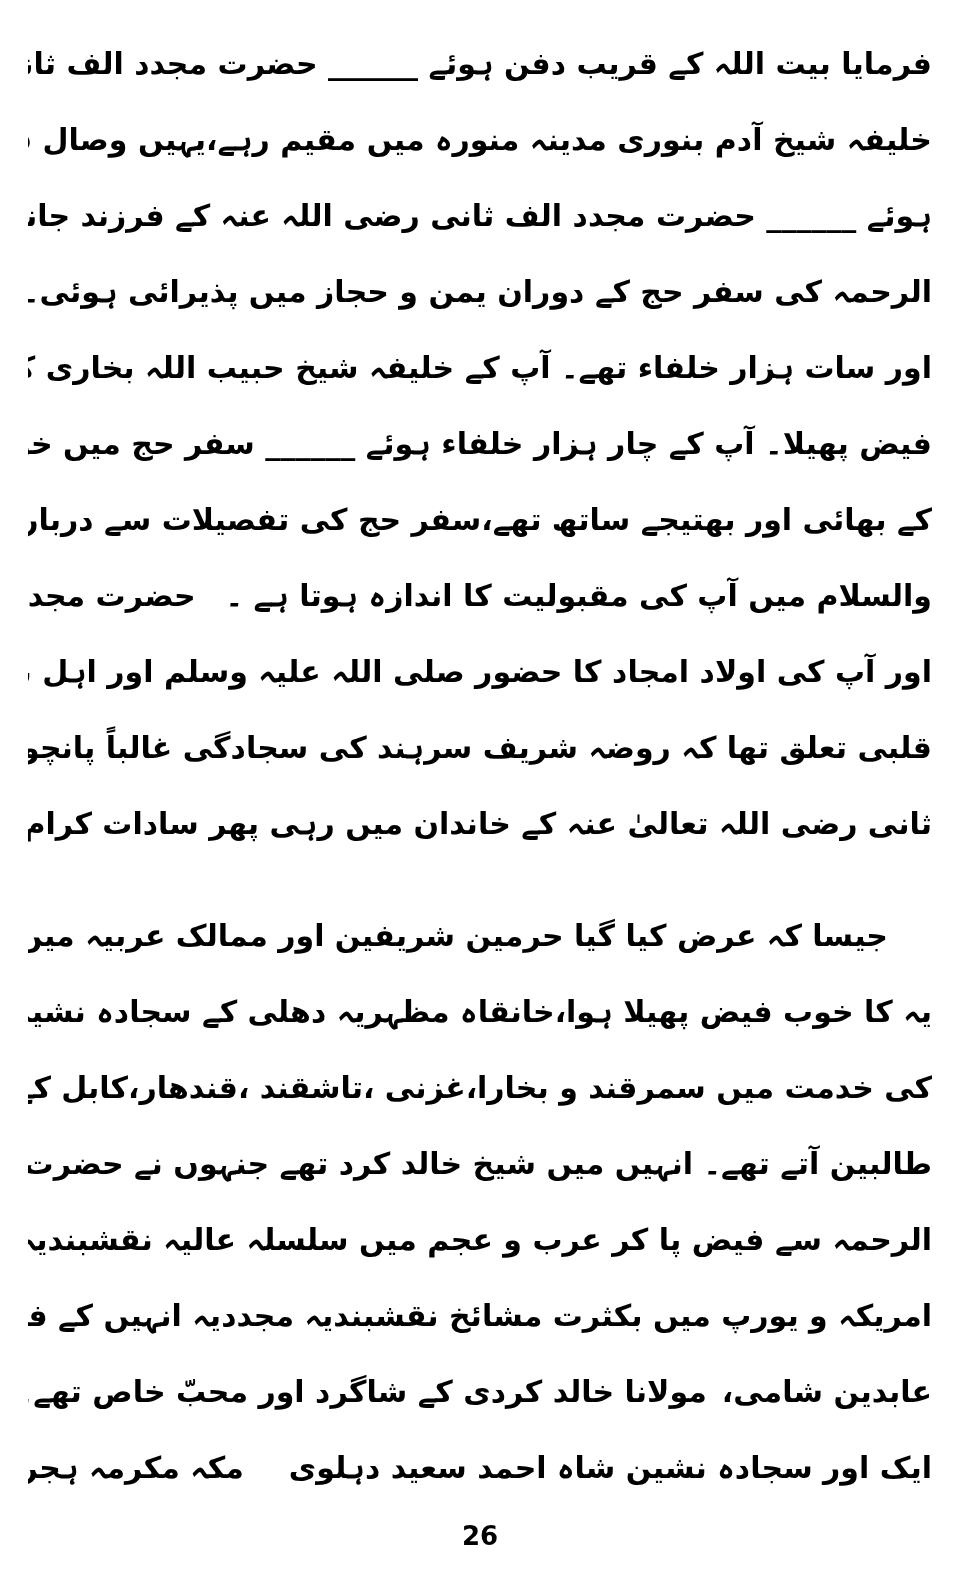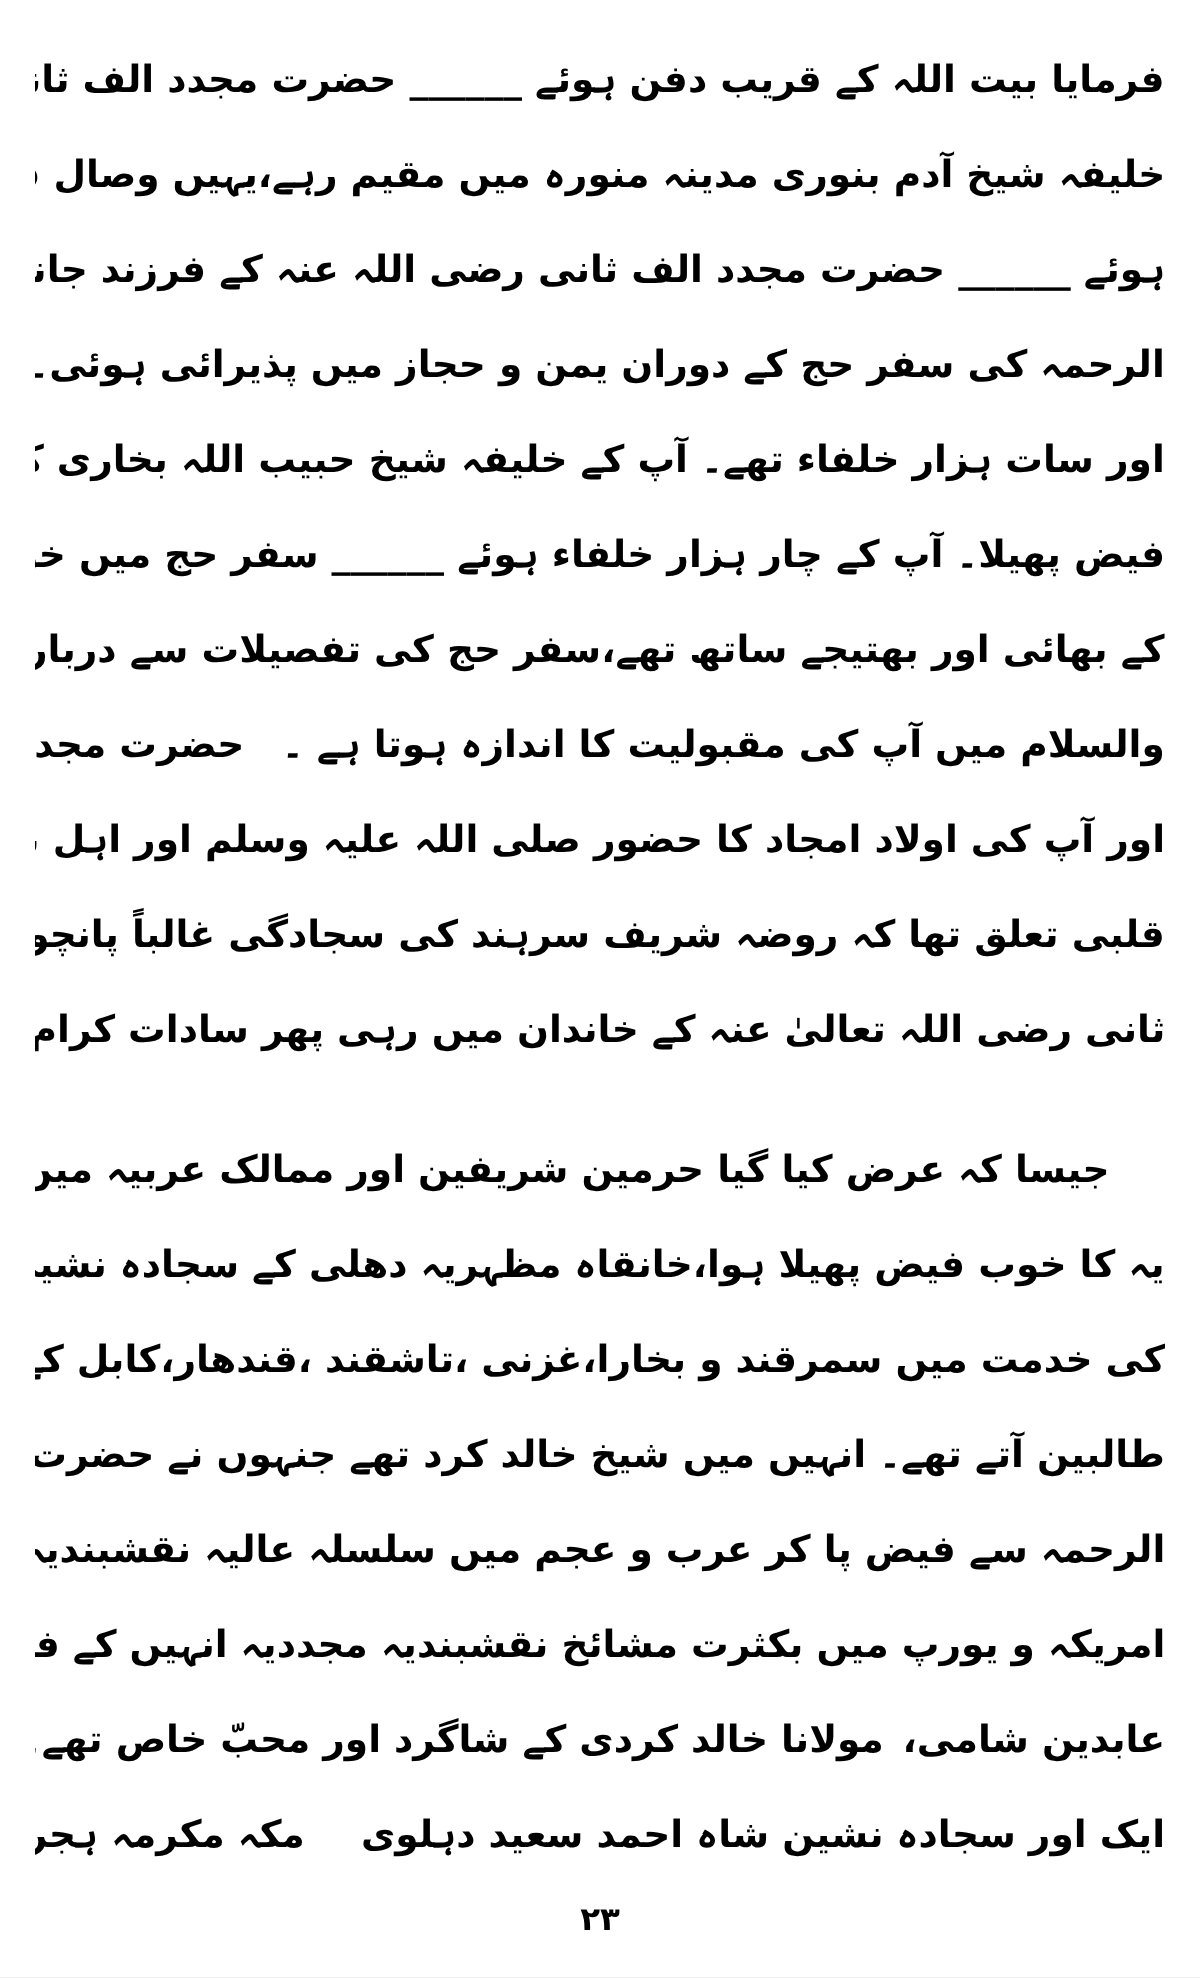--- a/index.html
+++ b/index.html
@@ -77,15 +77,15 @@
     <div class="line indent-first">جیسا کہ عرض کیا گیا حرمین شریفین اور ممالک عربیہ میں سلسلہ عالیہ نقشبندیہ مجدد</div>
     <div class="line">یہ کا خوب فیض پھیلا ہوا،خانقاہ مظہریہ دھلی کے سجادہ نشین شاہ غلام علی دہلوی علیہ الرحمہ</div>
     <div class="line">کی خدمت میں سمرقند و بخارا،غزنی ،تاشقند ،قندھار،کابل کے علاوہ عرب ممالک سے</div>
     <div class="line">طالبین آتے تھے۔ انہیں میں شیخ خالد کرد تھے جنہوں نے حضرت شاہ غلام علی علیہ</div>
     <div class="line">الرحمہ سے فیض پا کر عرب و عجم میں سلسلہ عالیہ نقشبندیہ مجددیہ کو پھیلایا، آج ترکی اور</div>
     <div class="line">امریکہ و یورپ میں بکثرت مشائخ نقشبندیہ مجددیہ انہیں کے فیض یافتہ ہیں ۔علامہ ابن</div>
     <div class="line">عابدین شامی، مولانا خالد کردی کے شاگرد اور محبّ خاص تھے۔ خانقاہ مظہریہ کے</div>
     <div class="line">ایک اور سجادہ نشین شاہ احمد سعید دہلوی  مکہ مکرمہ ہجرت کر گئے اور دو سال کے اندر</div>
   </div>
 
-  <div class="page-number">۲۳</div>
+  <div class="page-number">26</div>
 
 </div>
 
 </body></html>

